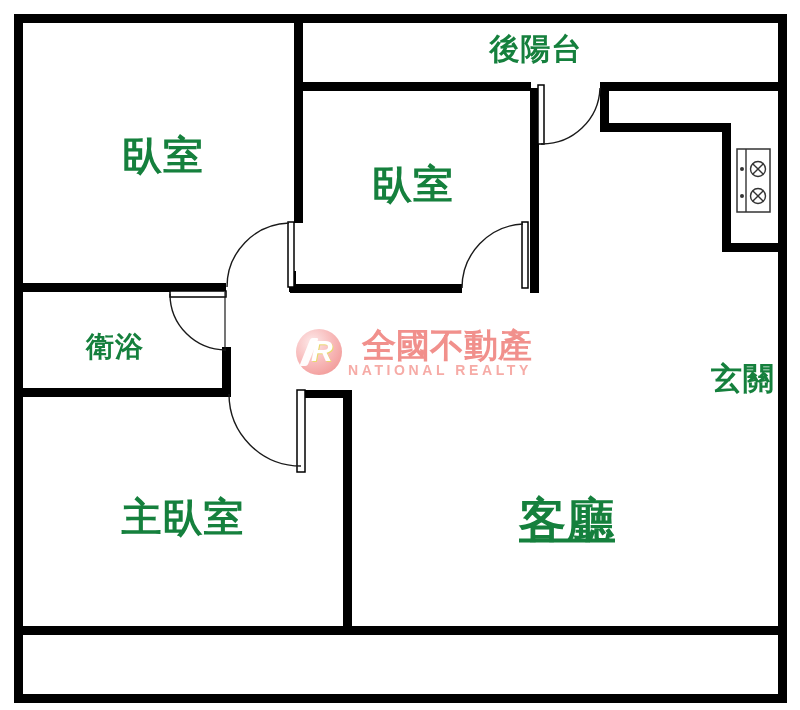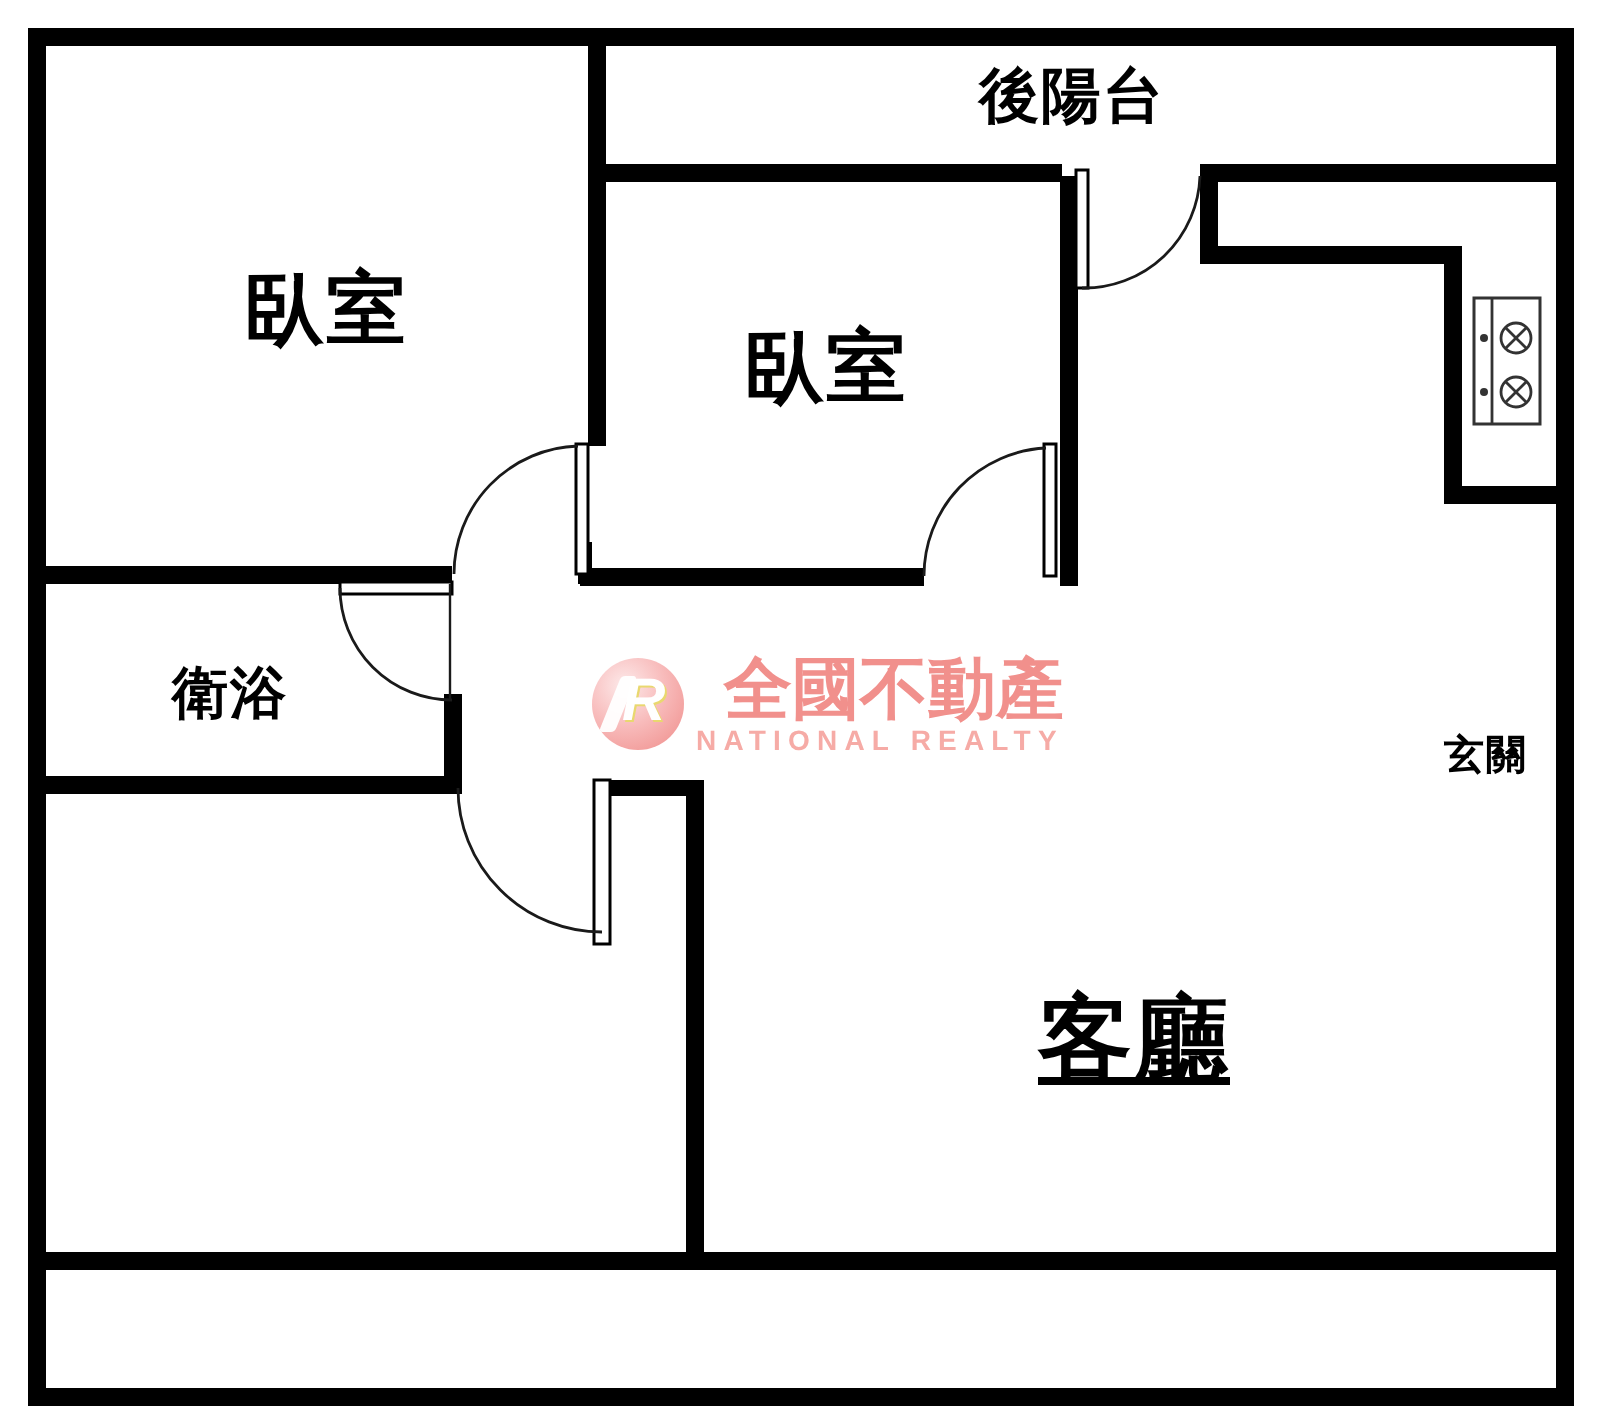--- a/index.html
+++ b/index.html
@@ -11,29 +11,29 @@
   .wall{fill:#000000;stroke:none;}
   .leaf{fill:#ffffff;stroke:#000000;stroke-width:1.5;}
   .arc{fill:none;stroke:#1a1a1a;stroke-width:1.4;}
   .thinline{stroke:#1a1a1a;stroke-width:1.2;fill:none;}
   .fixture{fill:#ffffff;stroke:#333333;stroke-width:1.5;}
   .fixture-detail{fill:none;stroke:#333333;stroke-width:1.4;}
   .dot{fill:#333333;stroke:none;}
 
   .room-label{
     position:absolute;transform:translate(-50%,-50%);
-    color:#000000;font-weight:bold;white-space:nowrap;line-height:1;
+    color:#15803d;font-weight:bold;white-space:nowrap;line-height:1;
     letter-spacing:1px;
   }
   .l-bed1{left:163px;top:155px;font-size:40px;}
   .l-bed2{left:413px;top:184px;font-size:40px;}
   .l-backbalcony{left:536px;top:49px;font-size:30px;}
   .l-kitchen{left:662px;top:199px;font-size:34px;}
   .l-bath{left:115px;top:347px;font-size:28px;}
-  .l-entry{left:743px;top:378px;font-size:20px;}
+  .l-entry{left:743px;top:378px;font-size:31px;}
   .l-master{left:183px;top:517px;font-size:40px;}
   .l-living{left:567px;top:519px;font-size:47px;text-decoration:underline;}
   .l-frontbalcony{left:387px;top:664px;font-size:30px;}
 
   .watermark{position:absolute;left:296px;top:327px;width:220px;height:54px;}
   .wm-logo{
     position:absolute;left:0;top:2px;width:46px;height:46px;border-radius:50%;
     background:radial-gradient(circle at 35% 30%, #fdeaea 0%, #f8bcbc 45%, #ef8b88 100%);
   }
   .wm-logo .slash{
@@ -117,20 +117,21 @@
       <line class="fixture-detail" x1="752.7" y1="190.7" x2="763.3" y2="201.3"></line>
       <line class="fixture-detail" x1="752.7" y1="201.3" x2="763.3" y2="190.7"></line>
     </g>
   </svg>
 
   <span class="room-label l-bed1">臥室</span>
   <span class="room-label l-bed2">臥室</span>
   <span class="room-label l-backbalcony">後陽台</span>
   <span class="room-label l-bath">衛浴</span>
   <span class="room-label l-entry">玄關</span>
+  <span class="room-label l-master">主臥室</span>
   <span class="room-label l-living">客廳</span>
 
   <div class="watermark">
     <div class="wm-logo">
       <div class="slash"></div>
       <span class="r">R</span>
     </div>
     <div class="wm-text">
       <span class="wm-brand">全國不動產</span>
       <span class="wm-sub">NATIONAL REALTY</span>

